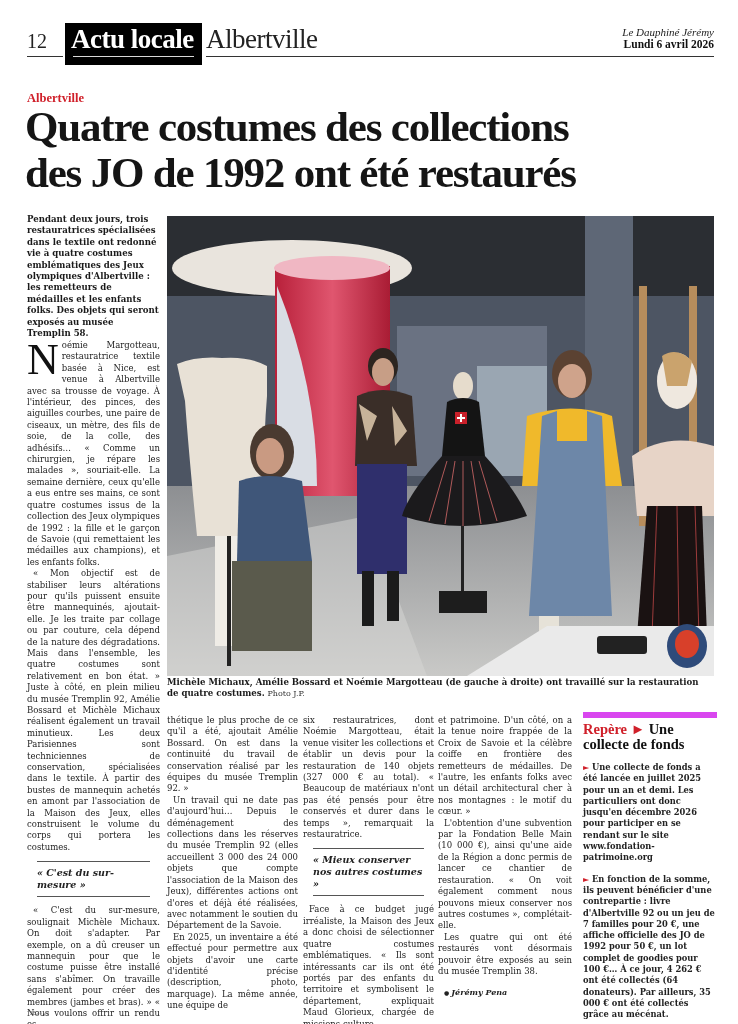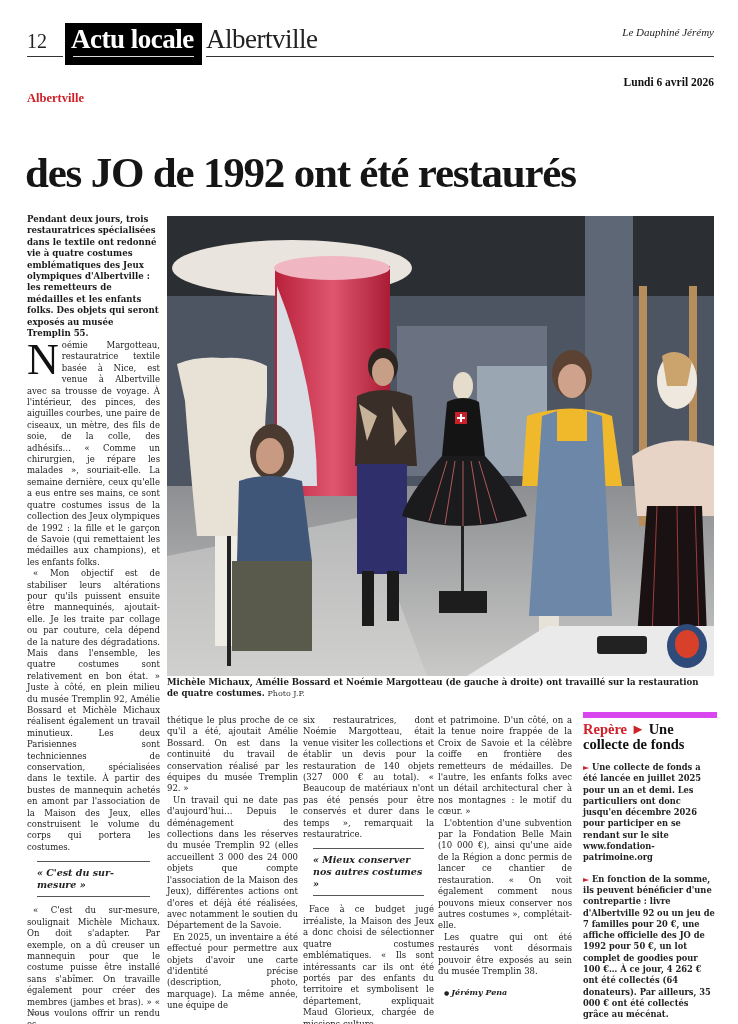--- a/index.html
+++ b/index.html
@@ -8,21 +8,21 @@
 
   
   .page-num { position: absolute; left: 27px; top: 30px; font-family: "Liberation Serif", serif; font-size: 20px; color: #222; }
   .rule-left { position: absolute; left: 27px; top: 56px; width: 36px; height: 1px; background: #333; }
   .rubric-box { position: absolute; left: 65px; top: 23px; width: 137px; height: 42px; background: #000000; }
   .rubric-text { position: absolute; left: 6px; top: 1px; font-family: "Liberation Serif", serif; font-weight: bold; font-size: 27px; color: #fff; letter-spacing: -0.5px; white-space: nowrap; }
   .rubric-underline { position: absolute; left: 8px; right: 8px; top: 33px; height: 1px; background: #fff; opacity: .85; }
   .city { position: absolute; left: 206px; top: 24px; font-family: "Liberation Serif", serif; font-size: 27px; color: #222; letter-spacing: -0.5px; }
   .rule-right { position: absolute; left: 206px; top: 56px; width: 508px; height: 1px; background: #333; }
   .paper-name { position: absolute; right: 24px; top: 26px; font-family: "Liberation Serif", serif; font-style: italic; font-size: 11px; color: #222; text-align: right; }
-  .paper-date { position: absolute; right: 24px; top: 38px; font-family: "Liberation Serif", serif; font-weight: bold; font-size: 11.5px; color: #111; text-align: right; margin-top: 38px; }
+  .paper-date { position: absolute; right: 24px; top: 38px; font-family: "Liberation Serif", serif; font-weight: bold; font-size: 11.5px; color: #111; text-align: right; }
 
   
   .kicker { position: absolute; left: 27px; top: 91px; font-family: "Liberation Serif", serif; font-weight: bold; font-size: 12.5px; color: #d0202a; }
   .headline { position: absolute; left: 25px; top: 104px; width: 700px; font-family: "Liberation Serif", serif; font-size: 43px; line-height: 46px; letter-spacing: -1.2px; color: #151515; }
 
   
   .chapo { position: absolute; left: 27px; top: 214px; width: 132px; font-family: "DejaVu Serif", serif; font-weight: bold; font-size: 8.6px; line-height: 11.4px; color: #1a1a1a; }
 
   
   .col { position: absolute; font-family: "DejaVu Serif", serif; font-size: 8.5px; line-height: 11.4px; text-align: justify; color: #222; hyphens: auto; }
@@ -61,25 +61,25 @@
   <span class="rubric-text">Actu locale</span>
   <span class="rubric-underline"></span>
 </div>
 <div class="city">Albertville</div>
 <div class="rule-right"></div>
 <div class="paper-name">Le Dauphiné Jérémy</div>
 <div class="paper-date">Lundi 6 avril 2026</div>
 
 <div class="kicker">Albertville</div>
 <h1 class="headline">
-  <br>
+  <span>Quatre costumes des collections</span><br>
   <span>des JO de 1992 ont été restaurés</span>
 </h1>
 
-<div class="chapo">Pendant deux jours, trois restauratrices spécialisées dans le textile ont redonné vie à quatre costumes emblématiques des Jeux olympiques d'Albertville : les remetteurs de médailles et les enfants folks. Des objets qui seront exposés au musée Tremplin 55.</div>
+<div class="chapo">Pendant deux jours, trois restauratrices spécialisées dans le textile ont redonné vie à quatre costumes emblématiques des Jeux olympiques d'Albertville : les remetteurs de médailles et les enfants folks. Des objets qui seront exposés au musée Tremplin 58.</div>
 
 <div class="photo">
   <svg width="547" height="460" viewBox="0 0 547 460">
     <defs>
       <linearGradient id="floor" x1="0" y1="0" x2="0" y2="1">
         <stop offset="0" stop-color="#8d8f92"></stop>
           <stop offset="1" stop-color="#c9c9c7"></stop>
       </linearGradient>
       <linearGradient id="pillar" x1="0" y1="0" x2="1" y2="0">
         <stop offset="0" stop-color="#b8203a"></stop>

